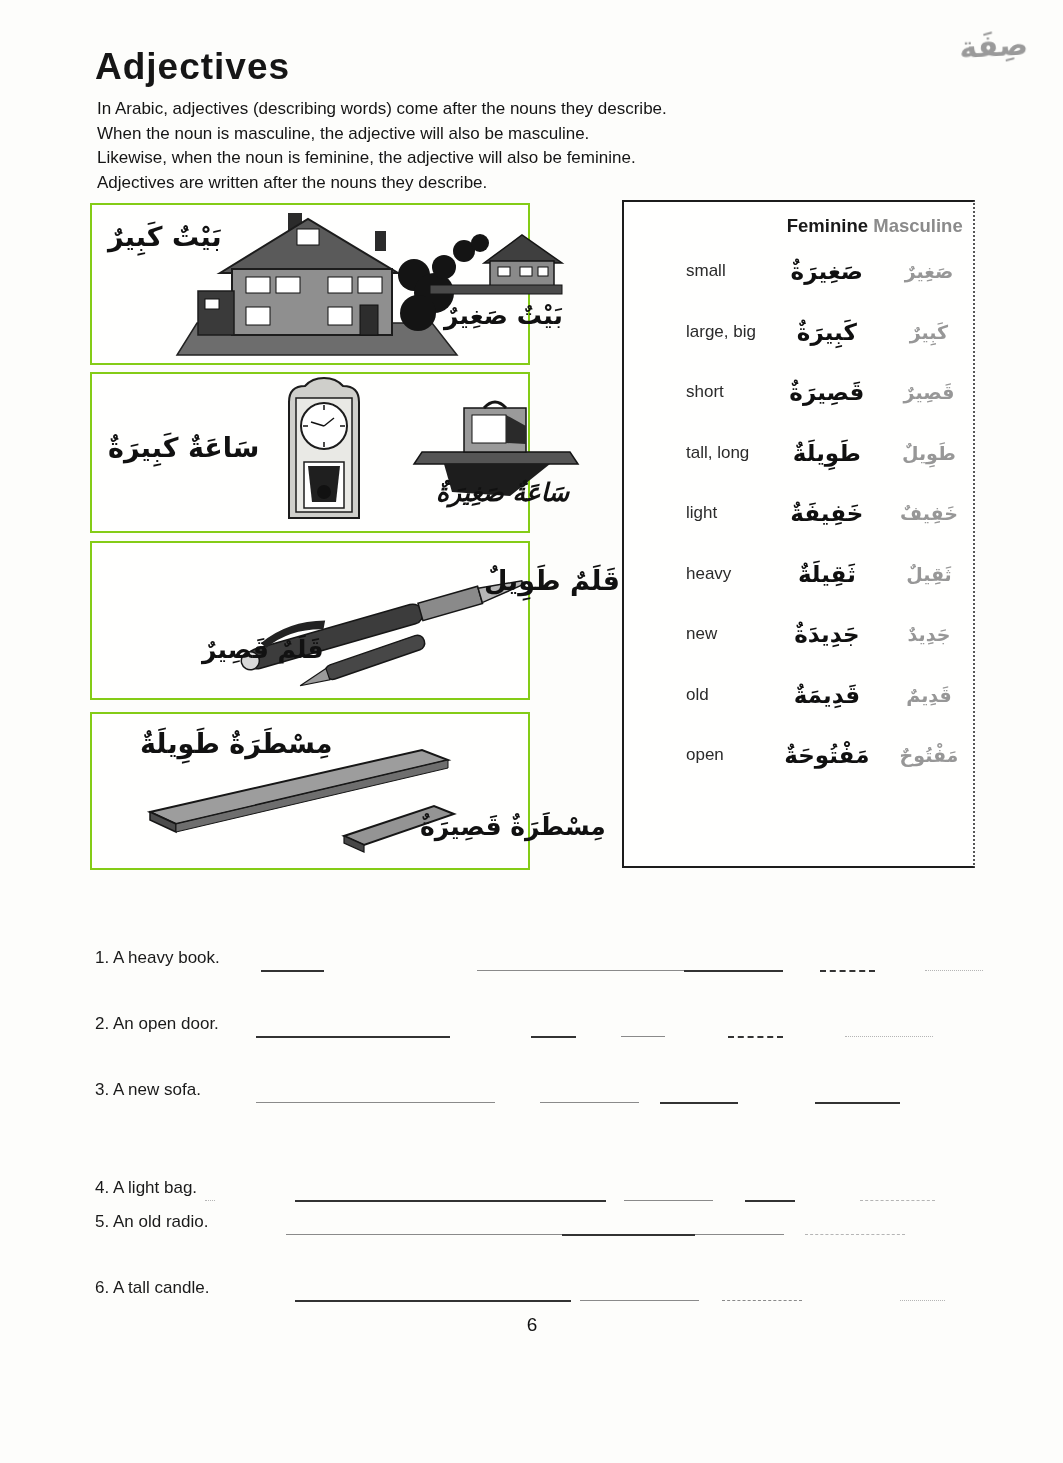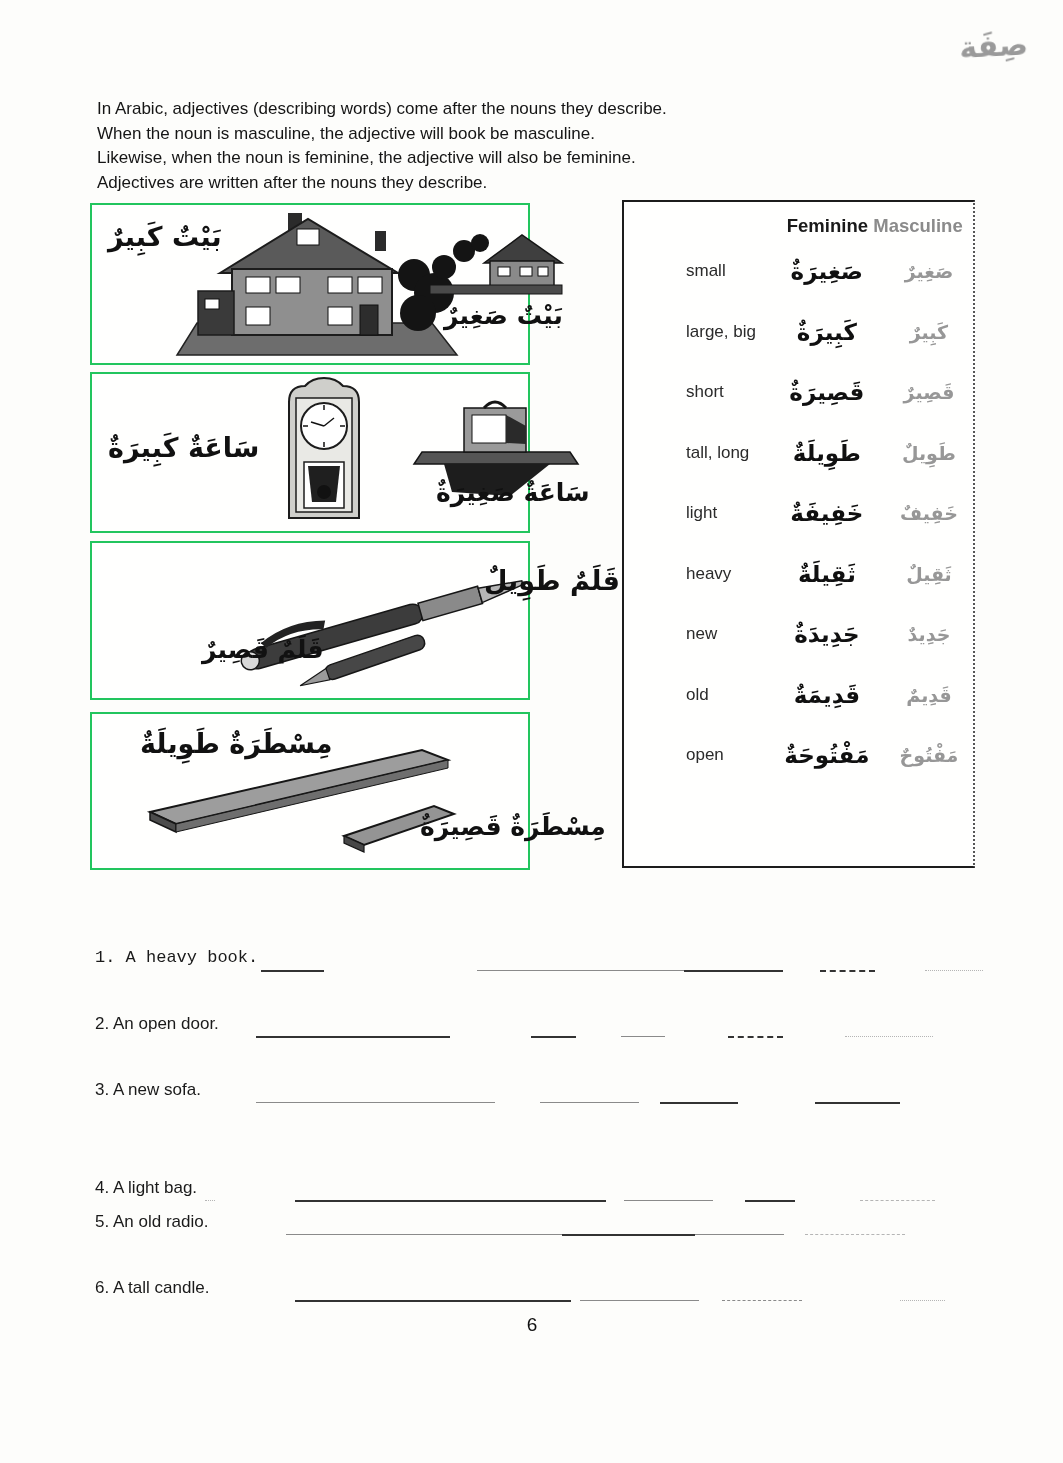--- a/index.html
+++ b/index.html
@@ -14,21 +14,21 @@
   }
   .corner-arabic{
     position:absolute; left:888px; top:30px; width:140px;
     font-family:"DejaVu Sans", sans-serif; font-size:30px; font-weight:700;
     color:#9a9a9a; filter:blur(0.7px); transform:rotate(-3deg); direction:rtl;
   }
   .intro{position:absolute; left:97px; top:97px; width:700px;
     font-size:17px; line-height:24.5px; color:#151515;}
   .example-box{
     position:absolute; left:90px; width:440px;
-    border:2px solid #22c55e; background:#fffffe; box-sizing:border-box;
+    border:2px solid #84cc16; background:#fffffe; box-sizing:border-box;
   }
   .box-houses{top:203px; height:162px;}
   .box-clocks{top:372px; height:161px;}
   .box-pens{top:541px; height:159px;}
   .box-rulers{top:712px; height:158px;}
   .example-box svg{position:absolute; left:0; top:0;}
   .ar-label{
     position:absolute; font-family:"DejaVu Sans", sans-serif;
     font-weight:700; color:#111; direction:rtl; white-space:nowrap;
   }
@@ -55,35 +55,36 @@
   .ex-label{font-size:19px; font-weight:700; color:#111; width:118px; flex:none;}
   .ex-instr{font-size:16.5px; line-height:25px; color:#1d1d1d;}
   .faded-text{color:#a9a9a9; filter:blur(0.5px);}
   .ex-item{position:absolute; left:95px; width:890px; height:40px;}
   .ex-item-text{font-size:17px; color:#1a1a1a;}
   .seg{position:absolute; top:22px; height:0; border-top:2px solid #333;}
   .seg.g{border-color:#8a8a8a; border-top-width:1.5px;}
   .seg.l{border-color:#b5b5b5; border-top-width:1.5px;}
   .seg.dash{border-top-style:dashed;}
   .seg.dot{border-top-style:dotted;}
-  .item-1{top:948px;font-family:Liberation Mono, monospace;} .item-2{top:1014px;} .item-3{top:1080px;}
+  .item-1{top:948px;} .item-2{top:1014px;} .item-3{top:1080px;}
   .item-4{top:1178px;} .item-5{top:1212px;} .item-6{top:1278px;}
   .page-number{position:absolute; left:522px; top:1314px; width:20px;
     text-align:center; font-size:19px; color:#111;}
 </style>
 </head>
 <body>
 
 <div class="page">
 
+  <div class="title">Adjectives</div>
   <div class="corner-arabic">صِفَة</div>
 
   <div class="intro">
     <div>In Arabic, adjectives (describing words) come after the nouns they describe.</div>
-    <div>When the noun is masculine, the adjective will book be masculine.</div>
+    <div>When the noun is masculine, the adjective will also be masculine.</div>
     <div>Likewise, when the noun is feminine, the adjective will also be feminine.</div>
     <div>Adjectives are written after the nouns they describe.</div>
   </div>
 
   <div class="example-box box-houses">
     <svg width="508" height="158" viewBox="0 0 508 158">
       <polygon points="85,150 365,150 340,118 105,118" fill="#6d6d6d" stroke="#222" stroke-width="1.5"></polygon>
       <g>
         <rect x="196" y="8" width="14" height="26" fill="#2b2b2b"></rect>
         <rect x="283" y="26" width="11" height="20" fill="#2b2b2b"></rect>
@@ -142,21 +143,21 @@
       <g>
         <polygon points="330,78 478,78 486,90 322,90" fill="#555" stroke="#151515" stroke-width="1.5"></polygon>
         <polygon points="352,90 458,90 418,122 360,118" fill="#1d1d1d"></polygon>
         <rect x="372" y="34" width="62" height="44" fill="#9a9a9a" stroke="#151515" stroke-width="1.5"></rect>
         <rect x="380" y="41" width="34" height="28" fill="#fff" stroke="#151515"></rect>
         <path d="M392 34 Q403 22 414 34" fill="none" stroke="#151515" stroke-width="3"></path>
         <polygon points="414,41 434,52 434,70 414,69" fill="#2a2a2a"></polygon>
       </g>
     </svg>
     <div class="ar-label" style="left:16px; top:58px; font-size:27px;">سَاعَةٌ كَبِيرَةٌ</div>
-    <div class="ar-label" style="left:344px; top:104px; font-size:25px;">سَاعَةٌ صَغِيرَةٌ</div>
+    <div class="ar-label" style="left:344px; top:104px; font-size:25px;font-style:italic;">سَاعَةٌ صَغِيرَةٌ</div>
   </div>
 
   <div class="example-box box-pens">
     <svg width="508" height="155" viewBox="0 0 508 155">
       <g transform="rotate(-16 290 80)">
         <rect x="150" y="70" width="182" height="20" rx="10" fill="#3c3c3c" stroke="#161616" stroke-width="1.5"></rect>
         <rect x="330" y="71" width="62" height="18" fill="#8a8a8a" stroke="#161616" stroke-width="1.5"></rect>
         <polygon points="392,73 436,78 436,82 392,88" fill="#b5b5b5" stroke="#161616" stroke-width="1.5"></polygon>
         <circle cx="153" cy="80" r="9" fill="#d8d8d8" stroke="#161616" stroke-width="1.5"></circle>
         <path d="M168 66 Q200 52 236 62 L232 70 Q200 60 172 72 Z" fill="#222"></path>

